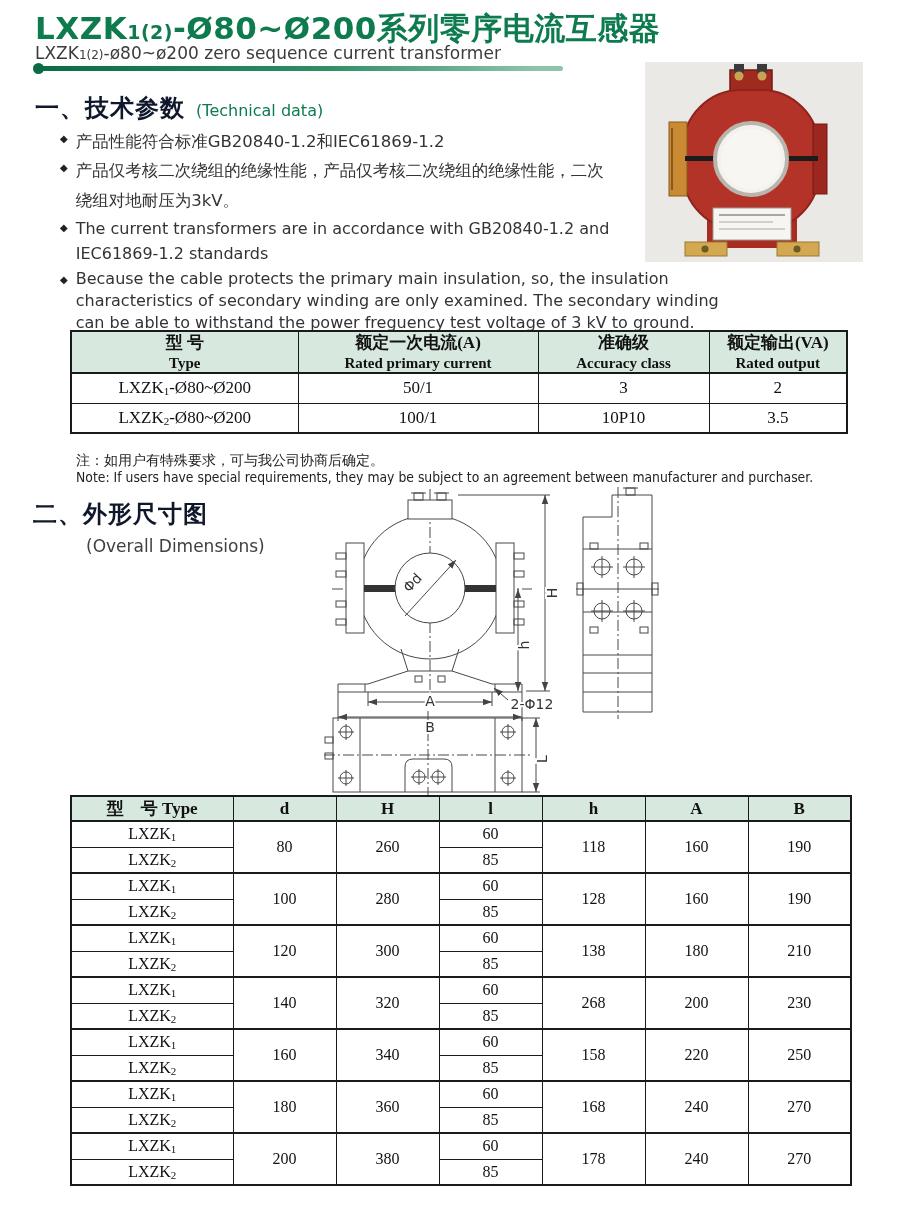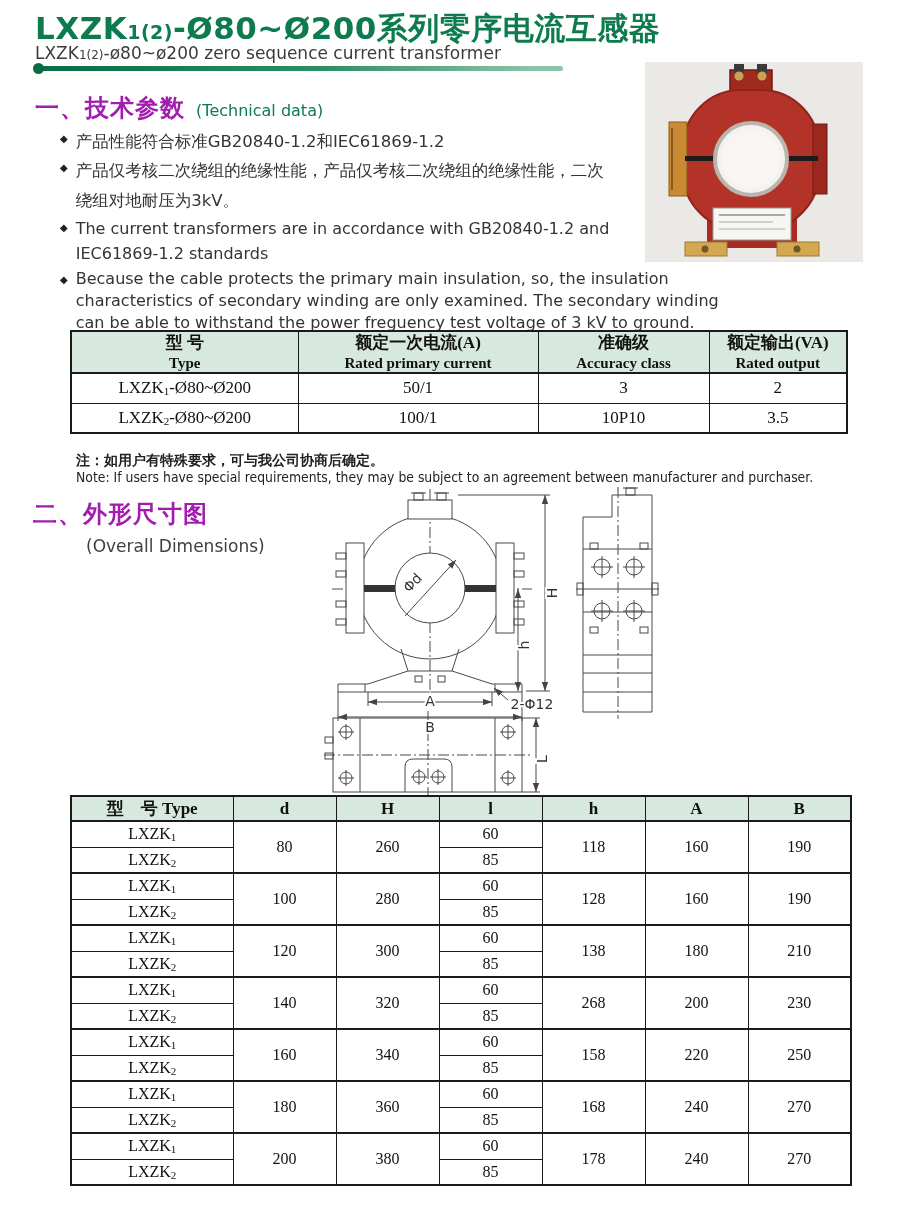--- a/index.html
+++ b/index.html
@@ -31,21 +31,21 @@
     background: linear-gradient(to right, #0a6b45, #2f8f63 55%, #8cc4ab 95%);
     border-radius: 3px;
   }
   .title-rule .dot {
     position: absolute; left: -2px; top: -3px; width: 11px; height: 11px;
     background: #0a6b45; border-radius: 50%;
   }
 
   
   .sec-head { position: absolute; white-space: nowrap; }
-  .sec-head .zh { font-size: 24px; font-weight: bold; color: #a21caf; letter-spacing: 1px; }
+  .sec-head .zh { font-size: 24px; font-weight: bold; color: #0f172a; letter-spacing: 1px; }
   .sec-head .en { font-size: 16px; color: #0e7b4f; margin-left: 6px; }
   .sec2-en { position: absolute; left: 86px; top: 536px; font-size: 17px; color: #404040; }
 
   
   .bullet { position: absolute; left: 60px; display: flex; }
   .bullet .diamond { font-size: 10px; color: #222; margin-right: 8px; position: relative; top: 6px; }
   .bullet .blines div { font-size: 16px; color: #333; }
   .b-zh .blines div { line-height: 30px; font-size: 16.5px; }
   .b-en .blines div { line-height: 25px; }
   .b4 .blines div { line-height: 22px; }
@@ -67,21 +67,21 @@
   .t1 .h-zh { font-size: 17px; line-height: 22px; }
   .t1 .h-en { font-size: 15px; line-height: 18px; }
   .t1 thead th { border-bottom: 2px solid #1a1a1a; }
   .t2 thead th { height: 24px; font-size: 17px; border-bottom: 2px solid #1a1a1a; }
   .t2 td { height: 26px; font-size: 16px; }
   .t2 tr.grp td { border-top: 2px solid #1a1a1a; }
   td .sub, .t1 .sub { font-size: 11px; vertical-align: -2px; }
 
   
   .note { position: absolute; left: 76px; top: 452px; color: #222; }
-  .note .nzh { font-size: 14px; font-weight: bold; line-height: 17px; }
+  .note .nzh { font-size: 14px; font-weight: normal; line-height: 17px; }
   .note .nen { font-size: 13.5px; line-height: 17px; transform: scaleX(0.92); transform-origin: left; }
 
   
   .drawing { position: absolute; left: 280px; top: 487px; }
   .photo { position: absolute; left: 645px; top: 62px; }
   svg text { font-family: "DejaVu Sans", sans-serif; }
 </style>
 </head>
 <body>
 

